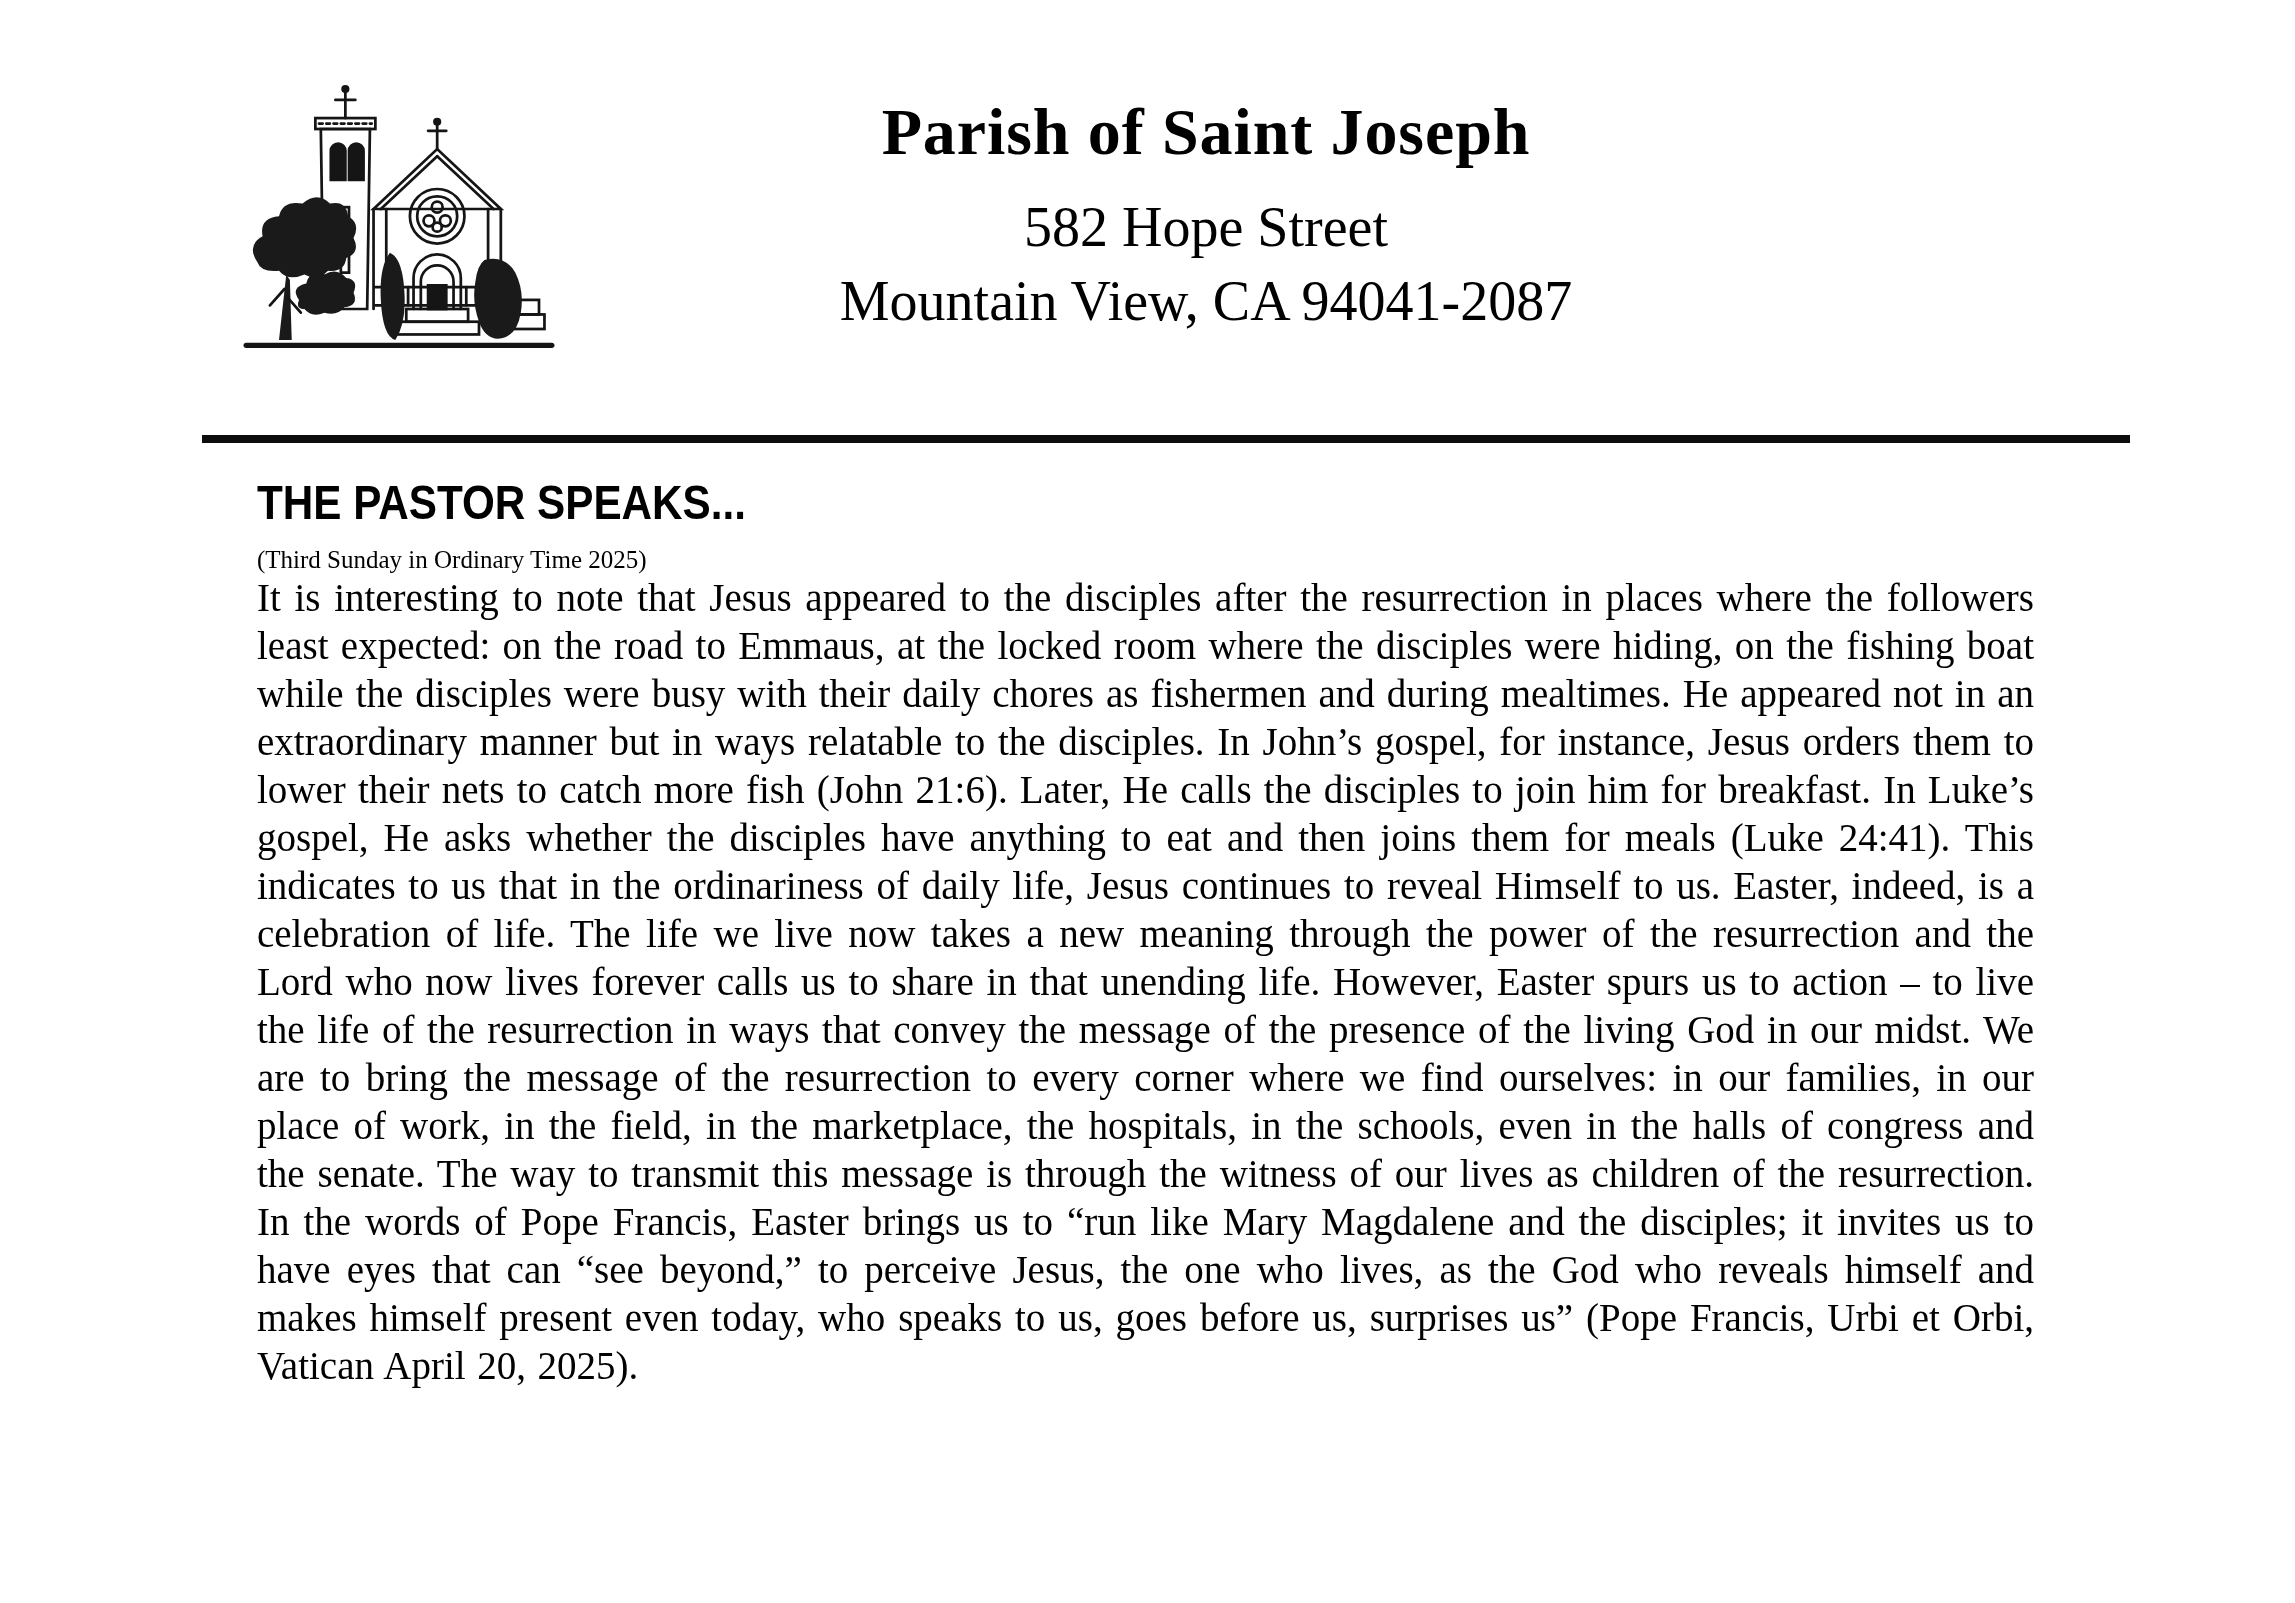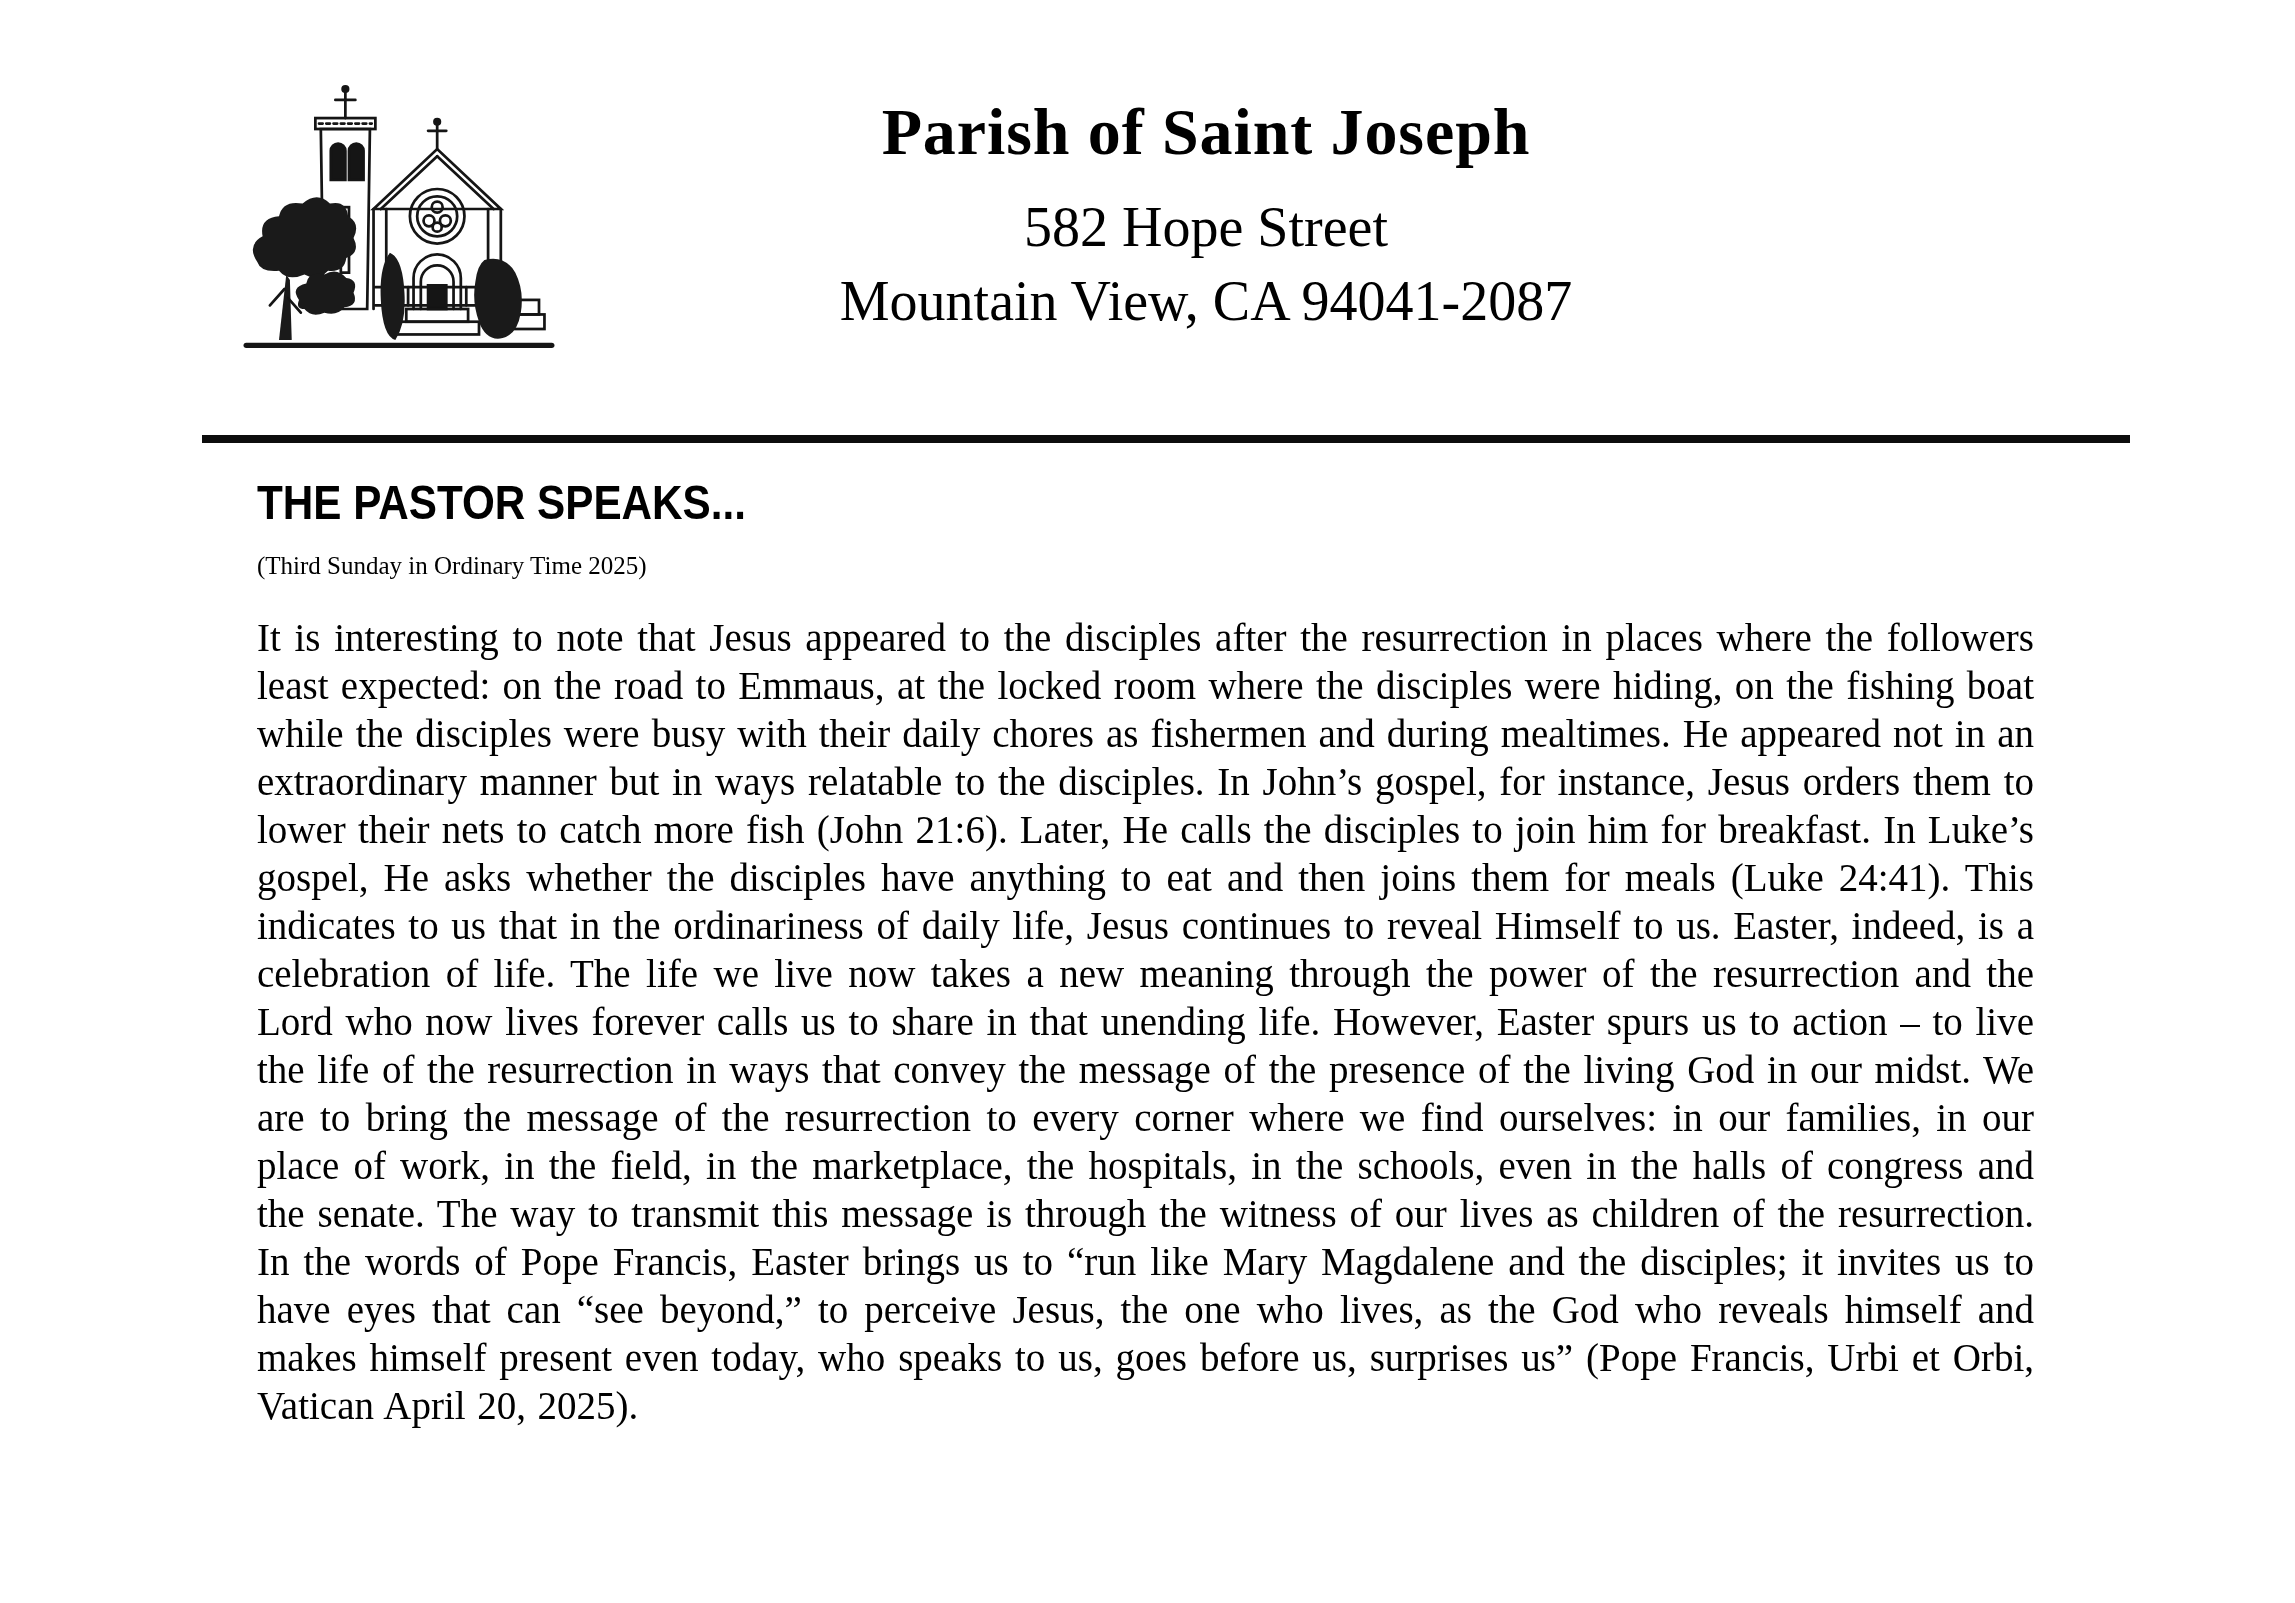--- a/index.html
+++ b/index.html
@@ -63,26 +63,25 @@
   .article-heading {
     font-family: "Liberation Sans", sans-serif;
     font-weight: 700;
     font-size: 48px;
     letter-spacing: 0px;
     transform: scaleX(0.88);
     transform-origin: left center;
     white-space: nowrap;
   }
   .article-subheading {
-    margin-top: 22px;
+    margin-top: 16px;
     font-size: 25px;
     font-weight: 400;
   }
   .article-body {
-    margin-top: 34px;
     font-size: 39px;
     line-height: 48px;
     text-align: justify;
     word-spacing: 1.8px;
   }
 </style>
 </head>
 <body>
 
 <header>

